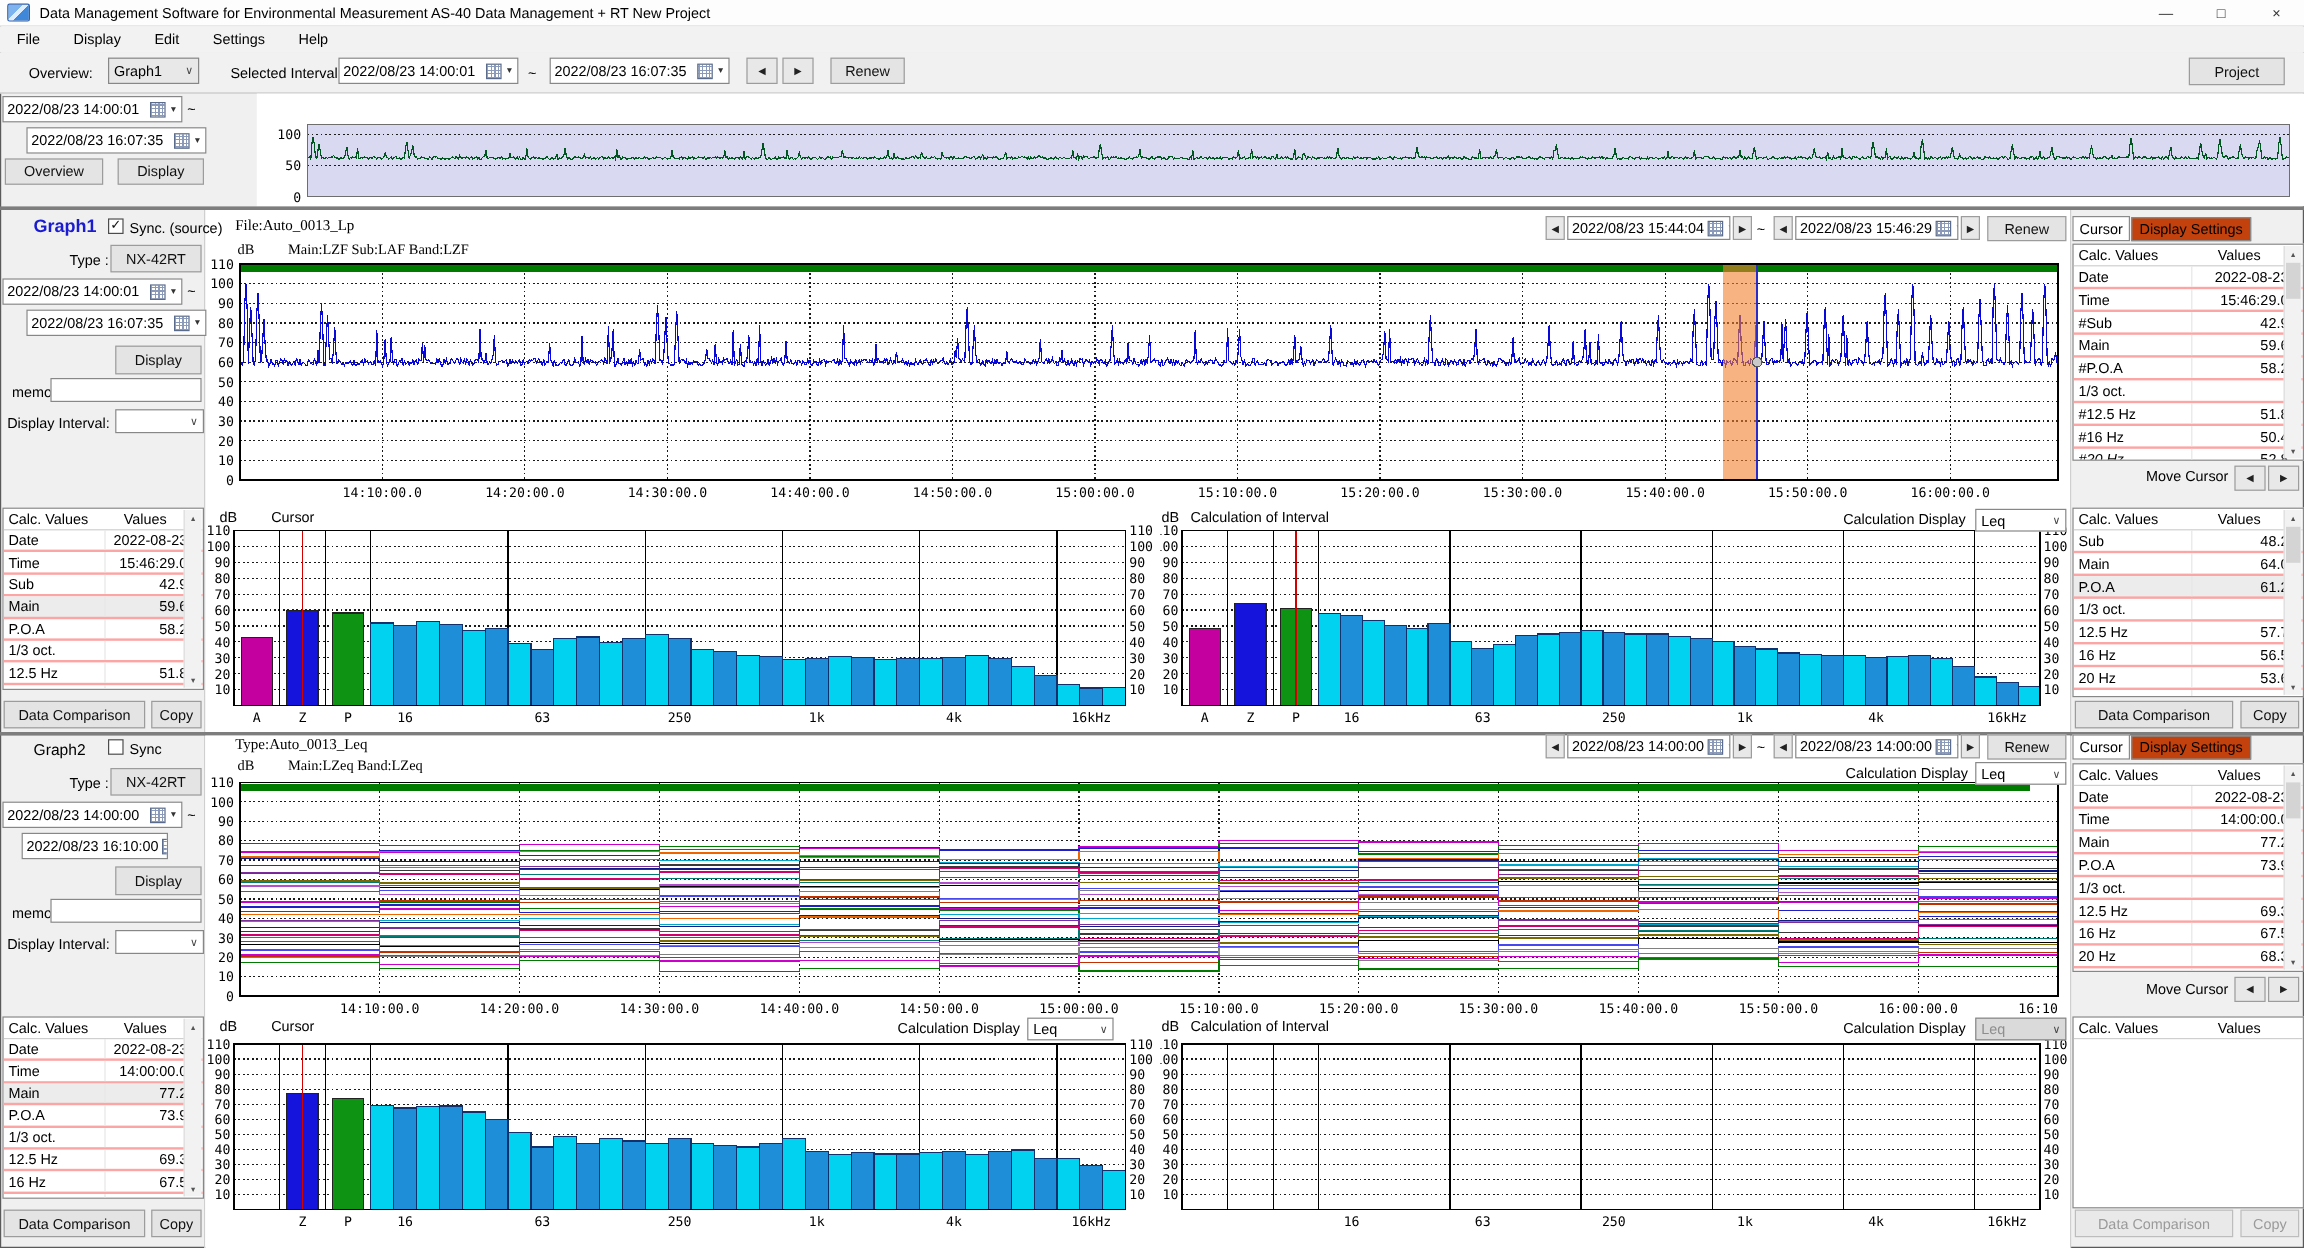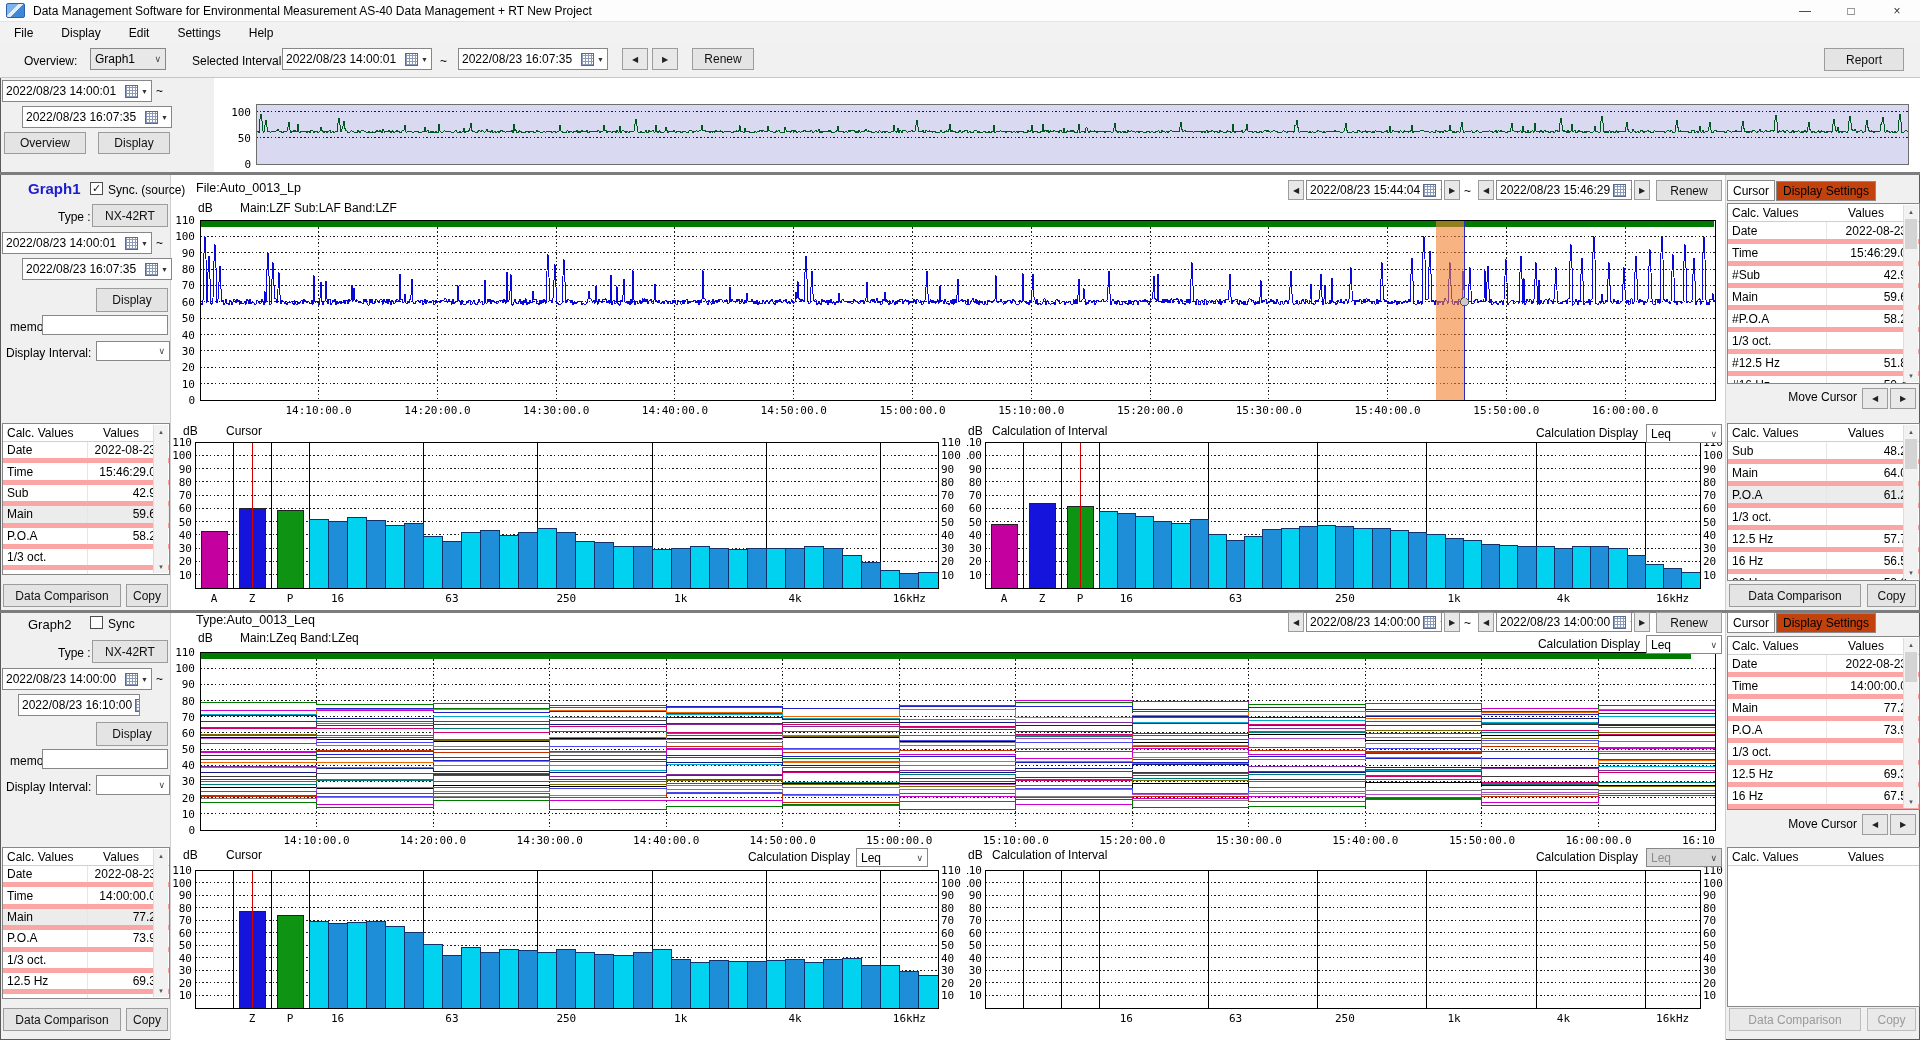--- a/index.html
+++ b/index.html
@@ -1,20 +1,20 @@
 <!DOCTYPE html>
 <html><head>
 <meta charset="utf-8">
 <style>
   html,body{margin:0;padding:0}
   body{width:1920px;height:1040px;position:relative;overflow:hidden;background:#f0f0f0;
        font-family:"Liberation Sans",sans-serif;color:#000;box-shadow:inset 0 0 0 1px #5a5a5a}
   .abs{position:absolute;box-sizing:border-box}
   .lbl{font-size:12px;white-space:nowrap}
-  .mono{font-family:Liberation Sans, sans-serif}
+  .mono{font-family:Liberation Serif, serif}
   .btn{background:#e4e4e4;border:1px solid #9c9c9c;display:flex;align-items:center;justify-content:center;
        font-size:12px;color:#111;cursor:default;white-space:nowrap}
   .btn.disabled{color:#9a9a9a;border-color:#bdbdbd;background:#e9e9e9}
   .sbtn{background:#e8e8e8;border:1px solid #9c9c9c;display:flex;align-items:center;justify-content:center;
         font-size:8px;color:#222;cursor:default}
   .datefield{background:#fff;border:1px solid #878787;display:flex;align-items:center;font-size:12px;
              padding:0 3px;gap:3px;overflow:hidden}
   .df-text{flex:1;white-space:nowrap}
   .cal-icon{flex:none;width:11px;height:11px;border:1px solid #5a6b8c;
      background:repeating-linear-gradient(90deg,#8a9ab8 0 1px,transparent 1px 3px),
@@ -36,21 +36,21 @@
   .wbtn{width:46px;height:22px;display:flex;align-items:center;justify-content:center;font-size:12px;color:#333}
   .menubar{left:0;top:22px;width:1920px;height:22px;background:#f2f2f2;display:flex;align-items:center}
   .menubar .mi{padding:0 14px;font-size:12px;height:22px;display:flex;align-items:center}
   .toolbar{left:0;top:44px;width:1920px;height:34px;background:#f1f1f1;border-bottom:1px solid #c6c6c6}
   .sep{background:#7d7d7d}
   .whitebg{background:#fff}
   .vline{background:#cfcfcf}
   .ctable{background:#fff;border:1px solid #878787;font-size:12px;position:absolute;overflow:hidden}
   .t-head{display:flex;height:17px;border-bottom:1px solid #cfcfcf;align-items:center;font-size:12px}
   .t-hc2{text-align:center}
-  .t-row{display:flex;align-items:stretch;border-bottom:5px solid #fca5a5}
+  .t-row{display:flex;align-items:stretch;border-bottom:2px solid #fca5a5}
   .t-c1{padding-left:4px;overflow:hidden;white-space:nowrap;border-right:1px solid #e6e6e6;display:flex;align-items:center}
   .t-c2{text-align:right;padding-right:5px;display:flex;align-items:center;justify-content:flex-end;white-space:nowrap}
   .t-row.hl{background:#ececec}
   .sb{position:absolute;top:1px;right:1px;bottom:1px;width:14px;background:#f2f2f2;border-left:1px solid #ddd}
   .sb-up{position:absolute;top:0;left:0;right:0;height:13px;font-size:7px;color:#555;display:flex;align-items:center;justify-content:center}
   .sb-down{position:absolute;bottom:0;left:0;right:0;height:13px;font-size:7px;color:#555;display:flex;align-items:center;justify-content:center}
   .sb-thumb{position:absolute;top:14px;left:1px;right:1px;height:30px;background:#d4d4d4}
   .chart-host{position:absolute}
   .right-lbl{text-align:right}
   .g1name{font-size:15px;font-weight:bold;color:#1b1bd0}
@@ -90,21 +90,21 @@
 </div>
 <div class="abs lbl" style="left:440px;top:54px">~</div>
 <div class="abs datefield" style="left:458px;top:48px;width:150px;height:22px">
   <span class="df-text">2022/08/23 16:07:35</span>
   <span class="cal-icon"></span>
   <span class="df-drop">▼</span>
 </div>
 <div class="abs sbtn" style="left:622px;top:48px;width:26px;height:22px">◀</div>
 <div class="abs sbtn" style="left:652px;top:48px;width:26px;height:22px">▶</div>
 <div class="abs btn" style="left:692px;top:48px;width:62px;height:22px">Renew</div>
-<div class="abs btn" style="left:1824px;top:48px;width:80px;height:23px">Report</div>
+<div class="abs btn" style="left:1824px;top:48px;width:80px;height:23px">Project</div>
 
 <div class="abs whitebg" style="left:214px;top:78px;width:1706px;height:94px"></div>
 <div class="abs datefield" style="left:2px;top:80px;width:150px;height:22px">
   <span class="df-text">2022/08/23 14:00:01</span>
   <span class="cal-icon"></span>
   <span class="df-drop">▼</span>
 </div>
 <div class="abs lbl" style="left:156px;top:84px">~</div>
 <div class="abs datefield" style="left:22px;top:106px;width:150px;height:22px">
   <span class="df-text">2022/08/23 16:07:35</span>

